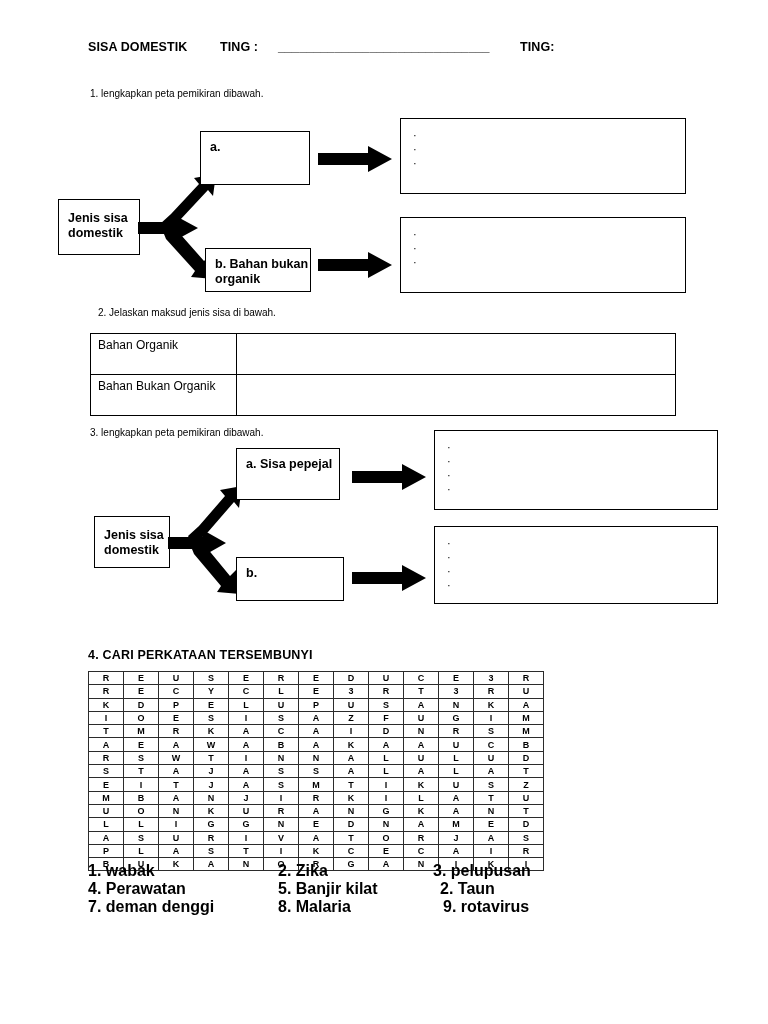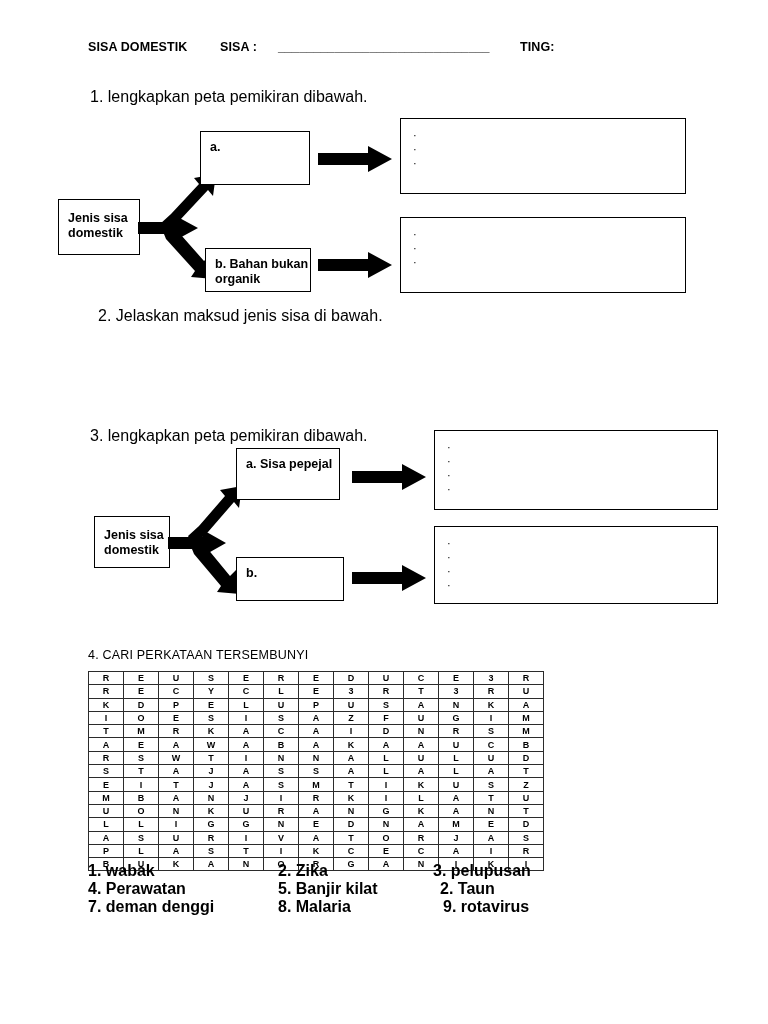--- a/index.html
+++ b/index.html
@@ -34,28 +34,28 @@
     letter-spacing: .1px;
   }
   .header .h-title { position: absolute; left: 0; top: 0; }
   .header .h-nama  { position: absolute; left: 132px; top: 0; }
   .header .h-rule  { position: absolute; left: 190px; top: 0; }
   .header .h-ting  { position: absolute; left: 432px; top: 0; }
 
   
   .qtext {
     position: absolute;
-    font-size: 16px;
+    font-size: 10px;
     font-weight: normal;
     white-space: nowrap;
   }
   #q1-text { left: 90px; top: 88px; }
   #q2-text { left: 90px; top: 307px; margin-left: 8px; }
   #q3-text { left: 90px; top: 427px; }
-  #q4-text { left: 88px; top: 648px; font-weight: normal; font-size: 12.5px; letter-spacing: .2px; }
+  #q4-text { left: 88px; top: 648px; font-weight: bold; font-size: 12.5px; letter-spacing: .2px; }
 
   
   .box {
     position: absolute;
     border: 1.3px solid #000;
     background: #fff;
     box-sizing: border-box;
   }
   .box-label {
     position: absolute;
@@ -157,21 +157,21 @@
   .wordlist .wl-row.r2 .wl-c3 { left: 352px; }
   .wordlist .wl-row.r3 .wl-c3 { left: 355px; }
 </style>
 </head>
 <body>
 
 <div class="page">
 
   <div class="header">
     <span class="h-title">SISA DOMESTIK</span>
-    <span class="h-nama">SISA :</span>
+    <span class="h-nama">TING :</span>
     <span class="h-rule">______________________________</span>
     <span class="h-ting">TING:</span>
   </div>
 
   <div class="qtext" id="q1-text">1. lengkapkan peta pemikiran dibawah.</div>
 
   <div class="box src-box" style="left:58px; top:199px; width:82px; height:56px;">
     <div class="box-label">
       <span>Jenis sisa domestik</span>
     </div>
@@ -217,20 +217,32 @@
   <div class="box" style="left:400px; top:217px; width:286px; height:76px;">
     <div class="bullets">
       <span>·</span>
       <span>·</span>
       <span>·</span>
     </div>
   </div>
 
   <div class="qtext" id="q2-text">2. Jelaskan maksud jenis sisa di bawah.</div>
 
+  <table class="q2table">
+    <tbody>
+      <tr>
+        <td class="lbl">Bahan Organik</td>
+        <td class="ans"></td>
+      </tr>
+      <tr>
+        <td class="lbl">Bahan Bukan Organik</td>
+        <td class="ans"></td>
+      </tr>
+    </tbody>
+  </table>
 
   <div class="qtext" id="q3-text">3. lengkapkan peta pemikiran dibawah.</div>
 
   <div class="box src-box" style="left:94px; top:516px; width:76px; height:52px;">
     <div class="box-label">
       <span>Jenis sisa domestik</span>
     </div>
   </div>
 
   <svg class="arrow-h" style="left:168px; top:530px;" width="60" height="26" viewBox="0 0 60 26">

